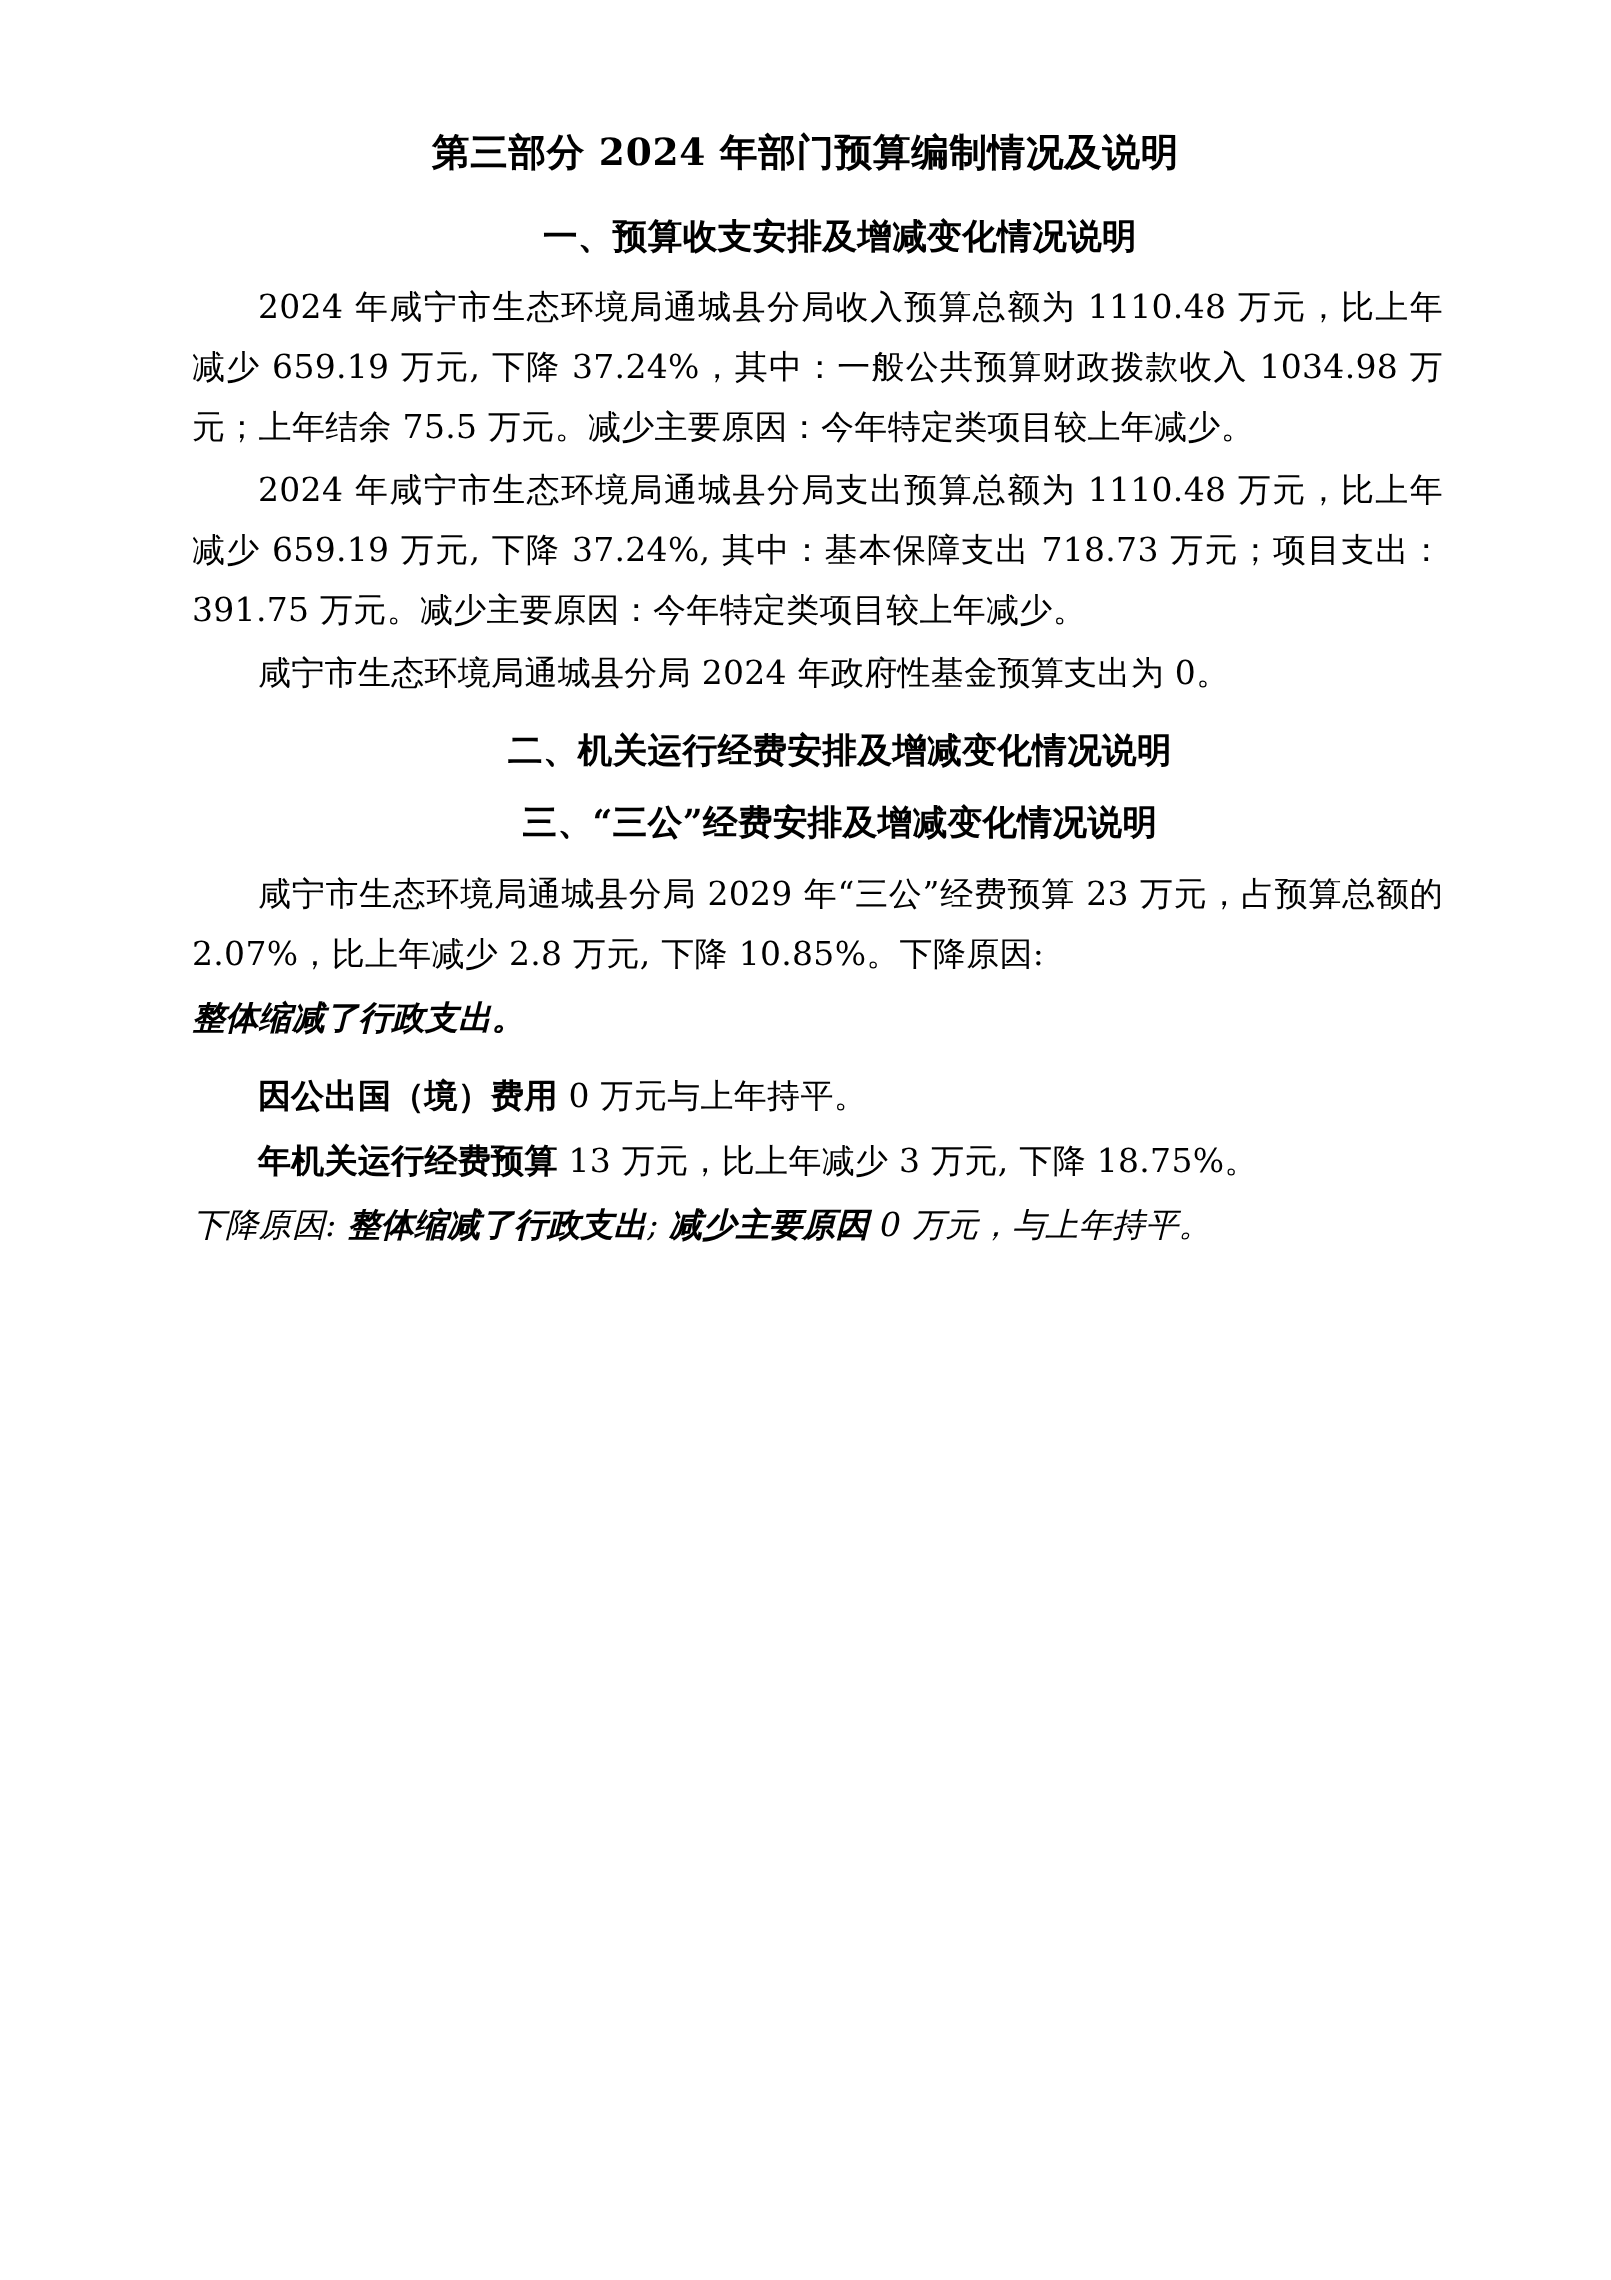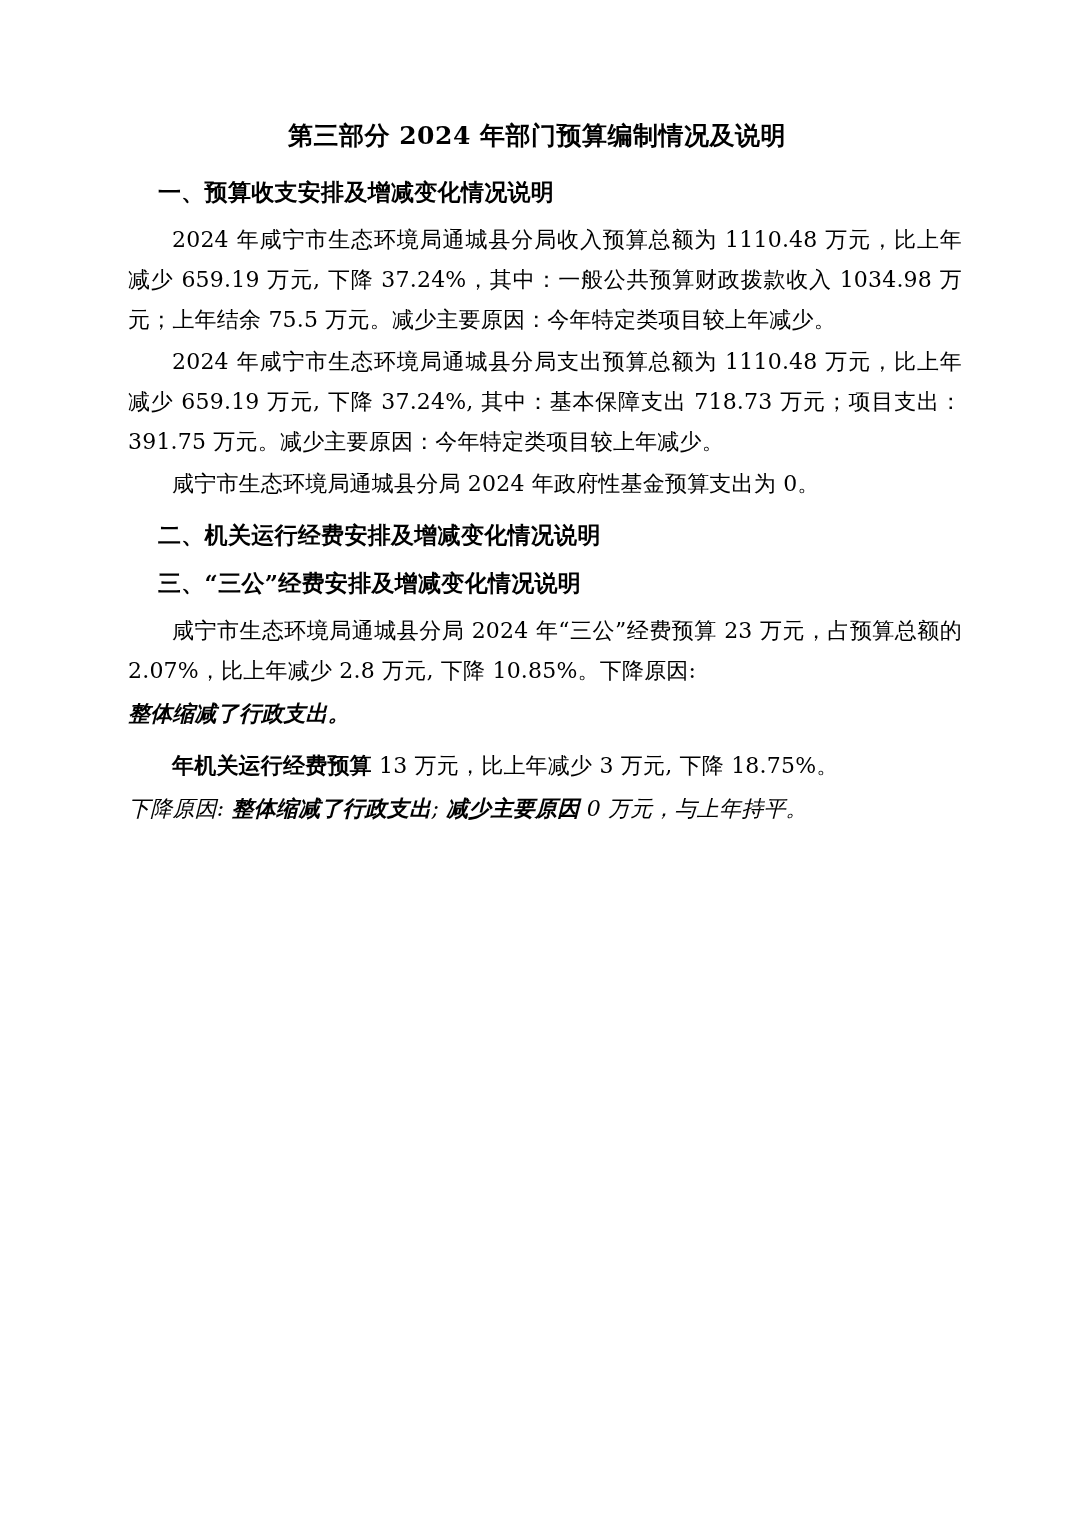--- a/index.html
+++ b/index.html
@@ -8,40 +8,41 @@
     background: #ffffff;
   }
   body {
     font-family: "DejaVu Serif", "Liberation Serif", serif;
     color: #000000;
   }
   .page {
     width: 1074px;
     height: 1520px;
     box-sizing: border-box;
-    padding: 118px 112px 60px 112px;
+    padding: 84px 112px 60px 112px;
     background: #ffffff;
     position: relative;
     overflow: hidden;
   }
   .doc-title {
     text-align: center;
     font-size: 25px;
     font-weight: bold;
     letter-spacing: 0.5px;
     margin: 0 0 22px 0;
     line-height: 1.4;
   }
   .section-heading {
     font-size: 23px;
     font-weight: bold;
     text-indent: 2em;
     margin: 14px 0 10px 0;
     line-height: 1.5;
     letter-spacing: 0.3px;
+    text-align: center;
   }
   p.body-text {
     font-size: 22px;
     line-height: 1.82;
     margin: 0 0 2px 16px;
     text-indent: 2em;
     text-align: justify;
     text-justify: inter-ideograph;
     letter-spacing: 0.2px;
   }
@@ -62,23 +63,24 @@
   <h1 class="doc-title">第三部分 2024 年部门预算编制情况及说明</h1>
 
   <h2 class="section-heading">一、预算收支安排及增减变化情况说明</h2>
   <p class="body-text">2024 年咸宁市生态环境局通城县分局收入预算总额为 1110.48 万元，比上年减少 659.19 万元, 下降 37.24%，其中：一般公共预算财政拨款收入 1034.98 万元；上年结余 75.5 万元。减少主要原因：今年特定类项目较上年减少。</p>
   <p class="body-text">2024 年咸宁市生态环境局通城县分局支出预算总额为 1110.48 万元，比上年减少 659.19 万元, 下降 37.24%, 其中：基本保障支出 718.73 万元；项目支出：391.75 万元。减少主要原因：今年特定类项目较上年减少。</p>
   <p class="body-text">咸宁市生态环境局通城县分局 2024 年政府性基金预算支出为 0。</p>
 
   <h2 class="section-heading">二、机关运行经费安排及增减变化情况说明</h2>
 
   <h2 class="section-heading">三、“三公”经费安排及增减变化情况说明</h2>
-  <p class="body-text">咸宁市生态环境局通城县分局 2024 年“三公”经费预算 23 万元，占预算总额的 2.07%，比上年减少 2.8 万元, 下降 10.85%。下降原因:</p>
+  <p class="body-text">咸宁市生态环境局通城县分局 2029 年“三公”经费预算 23 万元，占预算总额的 2.07%，比上年减少 2.8 万元, 下降 10.85%。下降原因:</p>
   <p class="body-text no-indent bold-run">整体缩减了行政支出。</p>
 
   <div class="spacer-sm"></div>
 
+  <p class="body-text"><span class="bold-run">因公出国（境）费用</span><span> 0 万元与上年持平。</span></p>
 
   <p class="body-text"><span class="bold-run">年机关运行经费预算</span><span> 13 万元，比上年减少 3 万元, 下降 18.75%。</span></p>
 
   <p class="body-text no-indent"><span>下降原因: </span><span class="bold-run">整体缩减了行政支出</span><span>; </span><span class="bold-run">减少主要原因</span><span> 0 万元，与上年持平。</span></p>
 
 </div>
 
 </body></html>

